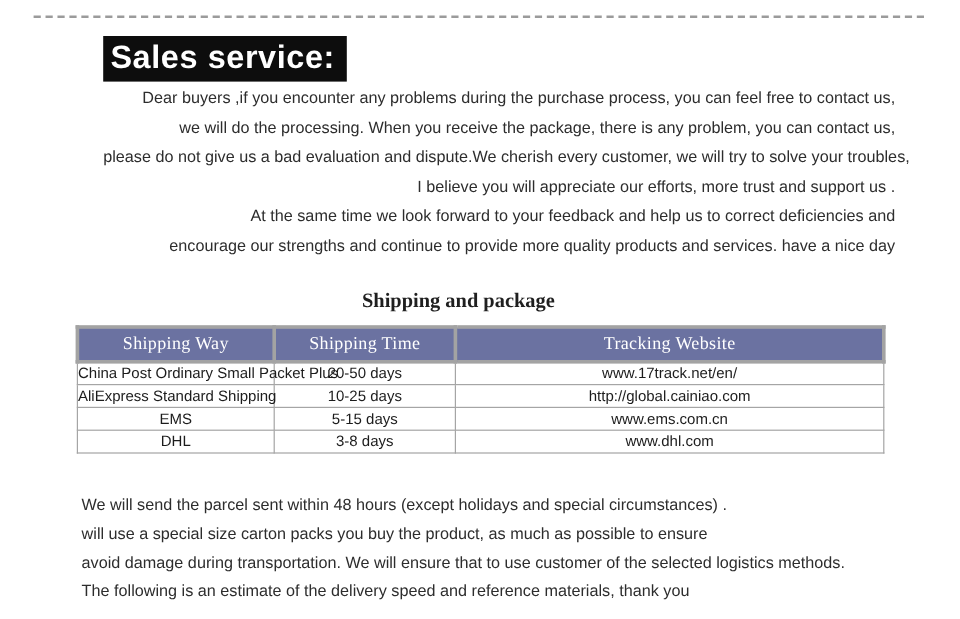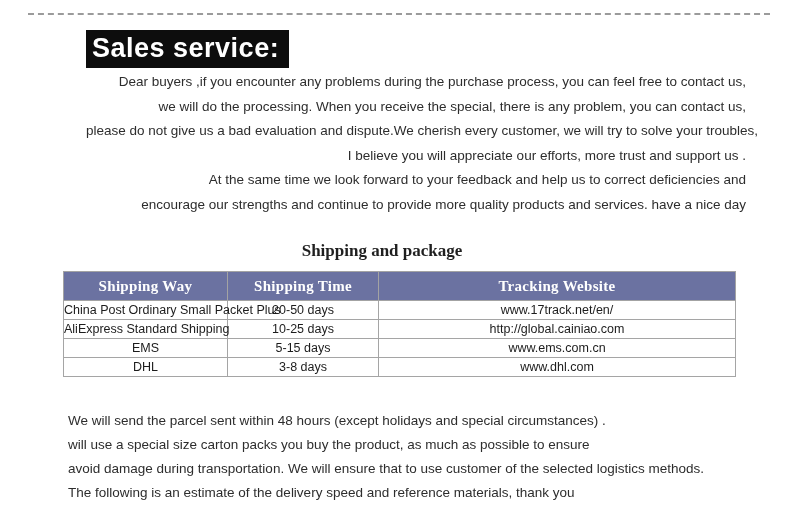--- a/index.html
+++ b/index.html
@@ -57,24 +57,24 @@
     table-layout:fixed;
   }
   .shipping-table col.c1 { width:164px; }
   .shipping-table col.c2 { width:151px; }
   .shipping-table col.c3 { width:357px; }
   .shipping-table th {
     height:29px;
     background:#6b72a1;
     color:#ffffff;
     font-family:"Liberation Serif", serif;
-    font-weight:bold;
+    font-weight:normal;
     font-size:15px;
     text-align:center;
-    border:1px solid #a3a3a3;
+    border:3px solid #a3a3a3;
     letter-spacing:0.3px;
   }
   .shipping-table td {
     height:19px;
     font-size:12.5px;
     color:#1c1c1c;
     text-align:center;
     border:1px solid #a5a5a5;
     line-height:1;
     padding:0;
@@ -96,21 +96,21 @@
 <div class="page">
 
   <div class="top-dashed-line"></div>
 
   <div class="sales-title-box">
     <span>Sales service:</span>
   </div>
 
   <div class="intro">
     <p>Dear buyers ,if you encounter any problems during the purchase process, you can feel free to contact us,</p>
-    <p>we will do the processing. When you receive the special, there is any problem, you can contact us,</p>
+    <p>we will do the processing. When you receive the package, there is any problem, you can contact us,</p>
     <p>please do not give us a bad evaluation and dispute.We cherish every customer, we will try to solve your troubles,</p>
     <p>I believe you will appreciate our efforts, more trust and support us .</p>
     <p>At the same time we look forward to your feedback and help us to correct deficiencies and</p>
     <p>encourage our strengths and continue to provide more quality products and services. have a nice day</p>
   </div>
 
   <div class="shipping-heading">Shipping and package</div>
 
   <table class="shipping-table">
     <colgroup>

